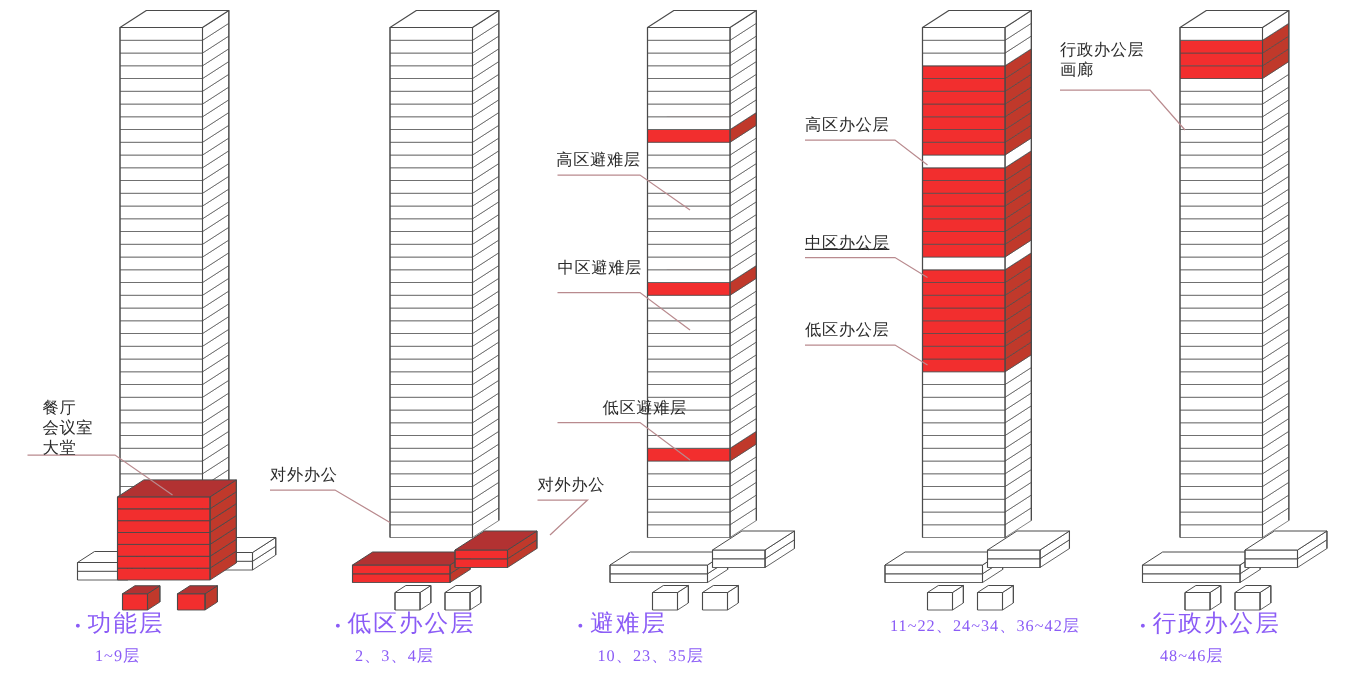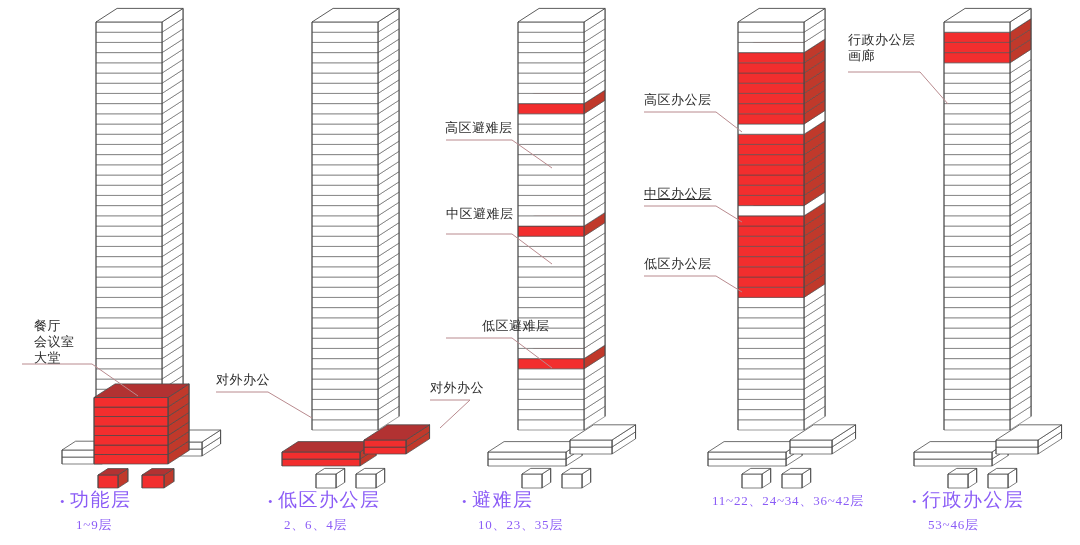--- a/index.html
+++ b/index.html
@@ -749,34 +749,34 @@
     <div class="cap-title">
       <span class="cap-bullet">•</span><span>功能层</span>
     </div>
     <div class="cap-sub">1~9层</div>
   </div>
 
   <div class="caption" style="left:268px; top:488px;">
     <div class="cap-title">
       <span class="cap-bullet">•</span><span>低区办公层</span>
     </div>
-    <div class="cap-sub">2、6、4层</div>
+    <div class="cap-sub">2、3、4层</div>
   </div>
 
   <div class="caption" style="left:462px; top:488px;">
     <div class="cap-title">
       <span class="cap-bullet">•</span><span>避难层</span>
     </div>
     <div class="cap-sub">10、23、35层</div>
   </div>
 
   <div class="caption" style="left:696px; top:488px;">
     <div class="cap-sub">11~22、24~34、36~42层</div>
   </div>
 
   <div class="caption" style="left:912px; top:488px;">
     <div class="cap-title">
       <span class="cap-bullet">•</span><span>行政办公层</span>
     </div>
-    <div class="cap-sub">53~46层</div>
+    <div class="cap-sub">48~46层</div>
   </div>
 
 </div>
 
 </body></html>

